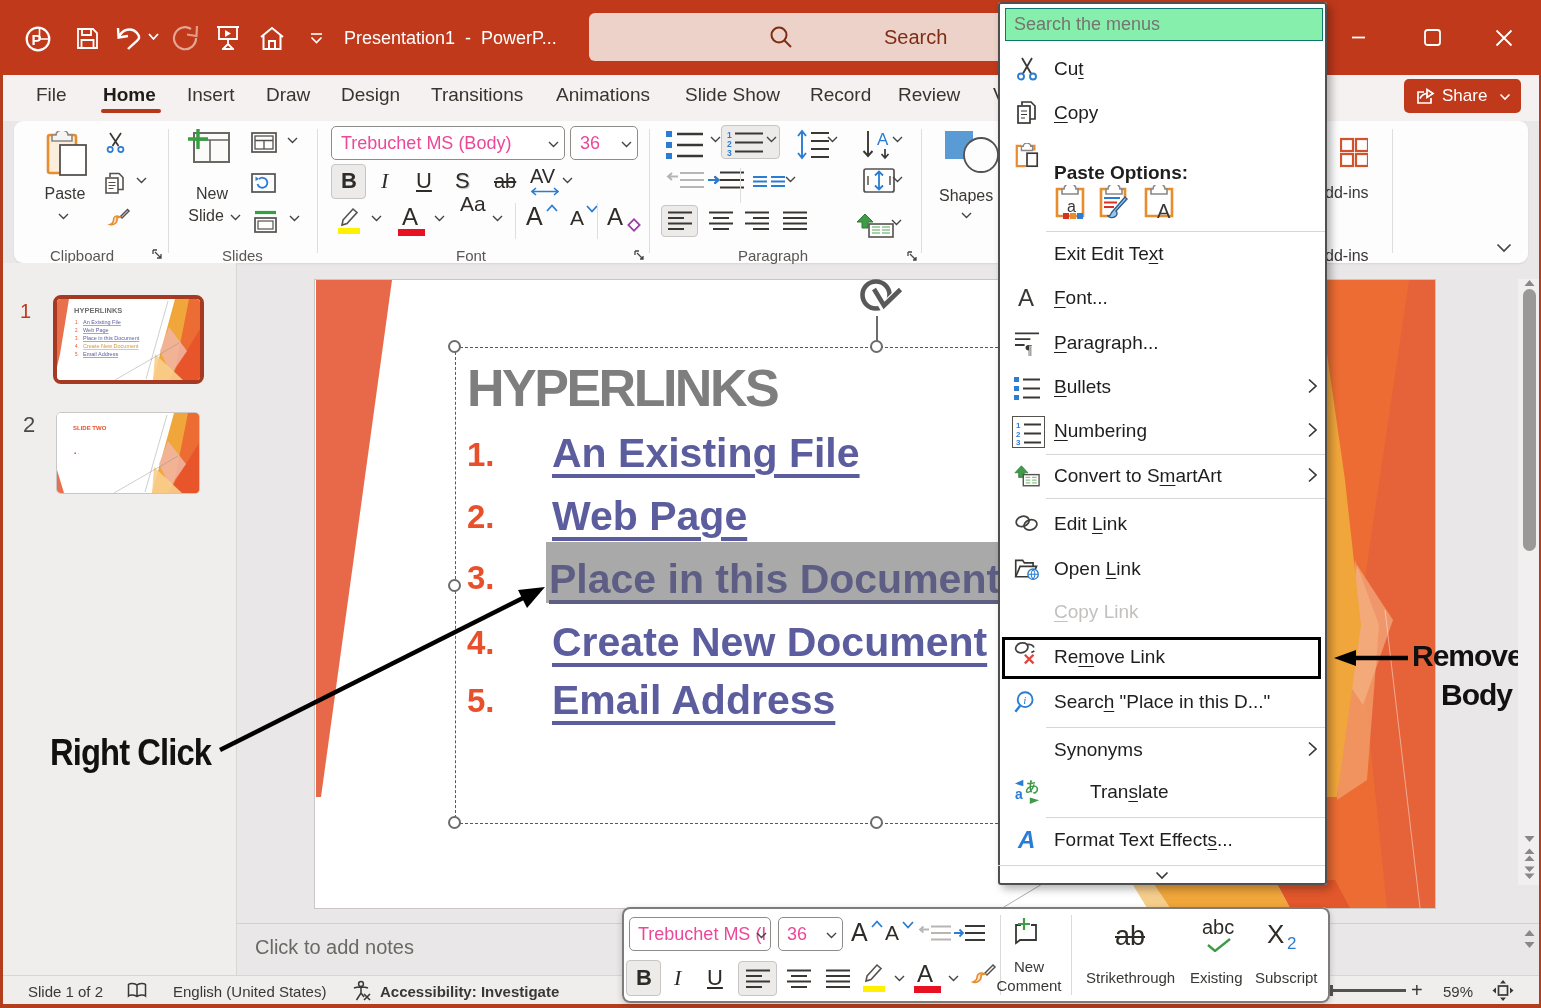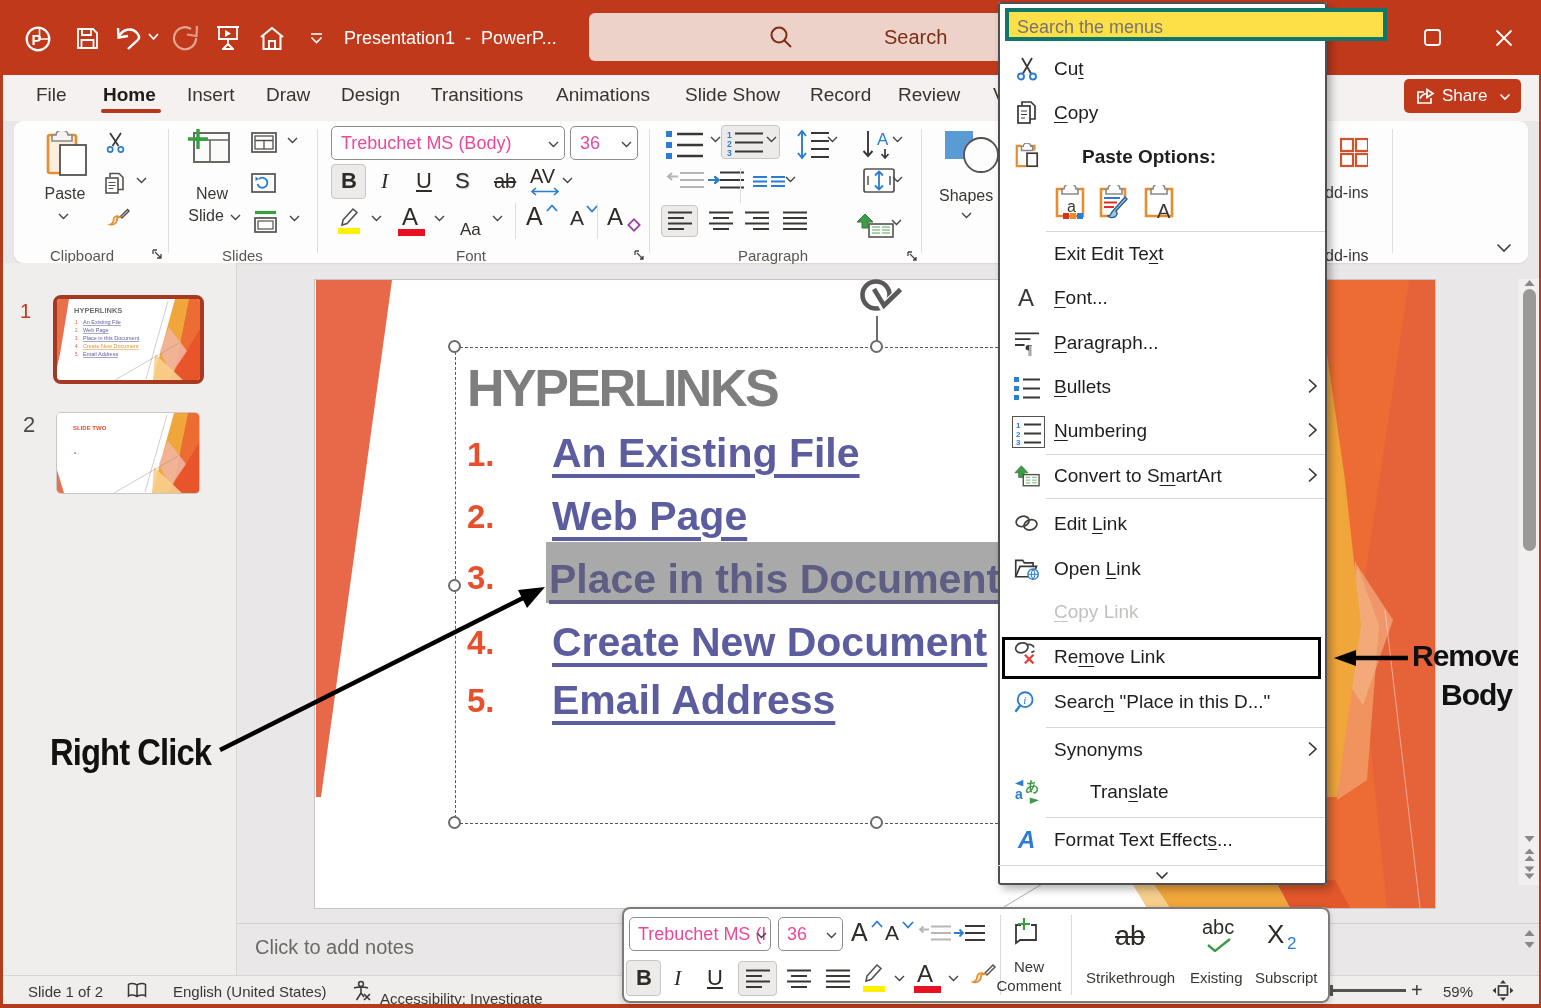--- a/index.html
+++ b/index.html
@@ -219,21 +219,21 @@
     <rect x="5" y="22" width="22" height="6" fill="#FFF000"></rect>
   </svg>
   <svg class="abs" style="left:357px;top:94px;" width="11" height="7" viewBox="0 0 11 7">
       <path d="M1 1 l4.5 4.5 L10 1" fill="none" stroke="#444" stroke-width="1.4"></path>
     </svg>
   <div class="abs" style="left:388px;top:82px;font-size:24px;color:#2F2C28;">A</div>
   <div class="abs" style="left:384px;top:108px;width:27px;height:7px;background:#E81123;"></div>
   <svg class="abs" style="left:420px;top:94px;" width="11" height="7" viewBox="0 0 11 7">
       <path d="M1 1 l4.5 4.5 L10 1" fill="none" stroke="#444" stroke-width="1.4"></path>
     </svg>
-  <div class="abs" style="left:446px;top:99px;font-size:17px;color:#2F2C28;">Aa</div>
+  <div class="abs" style="left:446px;top:71px;font-size:21px;color:#2F2C28;">Aa</div>
   <svg class="abs" style="left:478px;top:94px;" width="11" height="7" viewBox="0 0 11 7">
       <path d="M1 1 l4.5 4.5 L10 1" fill="none" stroke="#444" stroke-width="1.4"></path>
     </svg>
   <div class="gsep" style="left:501px;top:82px;bottom:24px;"></div>
   <div class="abs" style="left:512px;top:81px;font-size:25px;color:#2F2C28;">A</div>
   <svg class="abs" style="left:532px;top:83px;" width="12" height="8" viewBox="0 0 12 8">
       <path d="M1 7 L6 1.5 L11 7" fill="none" stroke="#2B7CD3" stroke-width="1.8"></path>
     </svg>
   <div class="abs" style="left:556px;top:85px;font-size:21px;color:#2F2C28;">A</div>
   <svg class="abs" style="left:572px;top:84px;" width="12" height="8" viewBox="0 0 12 8">
@@ -487,35 +487,35 @@
   <div class="abs" style="left:28px;top:7px;">Slide 1 of 2</div>
   <svg class="abs" style="left:127px;top:6px;" width="20" height="17" viewBox="0 0 20 17">
     <path d="M10 3 C8 1, 3 1, 1.5 2.5 V14 C3 12.5, 8 12.5, 10 14.5 C12 12.5, 17 12.5, 18.5 14 V2.5 C17 1, 12 1, 10 3 Z M10 3 V14.5" fill="none" stroke="#3A3835" stroke-width="1.5"></path>
   </svg>
   <div class="abs" style="left:173px;top:7px;">English (United States)</div>
   <svg class="abs" style="left:350px;top:4px;" width="24" height="22" viewBox="0 0 24 22">
     <circle cx="11" cy="4" r="2.4" fill="none" stroke="#3A3835" stroke-width="1.5"></circle>
     <path d="M4 8 C7 6.5, 15 6.5, 18 8 M11 7.5 V13 M11 13 L6.5 20 M11 13 L14 17" fill="none" stroke="#3A3835" stroke-width="1.5"></path>
     <path d="M14 14 l6 6 M20 14 l-6 6" stroke="#3A3835" stroke-width="1.6"></path>
   </svg>
-  <div class="abs" style="left:380px;top:14px;font-weight:normal;">Accessibility: Investigate</div>
+  <div class="abs" style="left:380px;top:7px;font-weight:bold;">Accessibility: Investigate</div>
   <div class="abs" style="left:1328px;top:9px;width:5px;height:11px;background:#55514E;"></div>
   <div class="abs" style="left:1333px;top:13px;width:73px;height:2.5px;background:#55514E;"></div>
   <div class="abs" style="left:1411px;top:3px;font-size:20px;color:#3A3835;">+</div>
   <div class="abs" style="left:1443px;top:7px;">59%</div>
   <svg class="abs" style="left:1491px;top:3px;" width="24" height="23" viewBox="0 0 24 23">
     <rect x="7.5" y="7" width="9" height="9" fill="none" stroke="#3A3835" stroke-width="1.7"></rect>
     <path d="M12 1 l3 3.5 h-6 z M12 22 l-3 -3.5 h6 z M1.5 11.5 l3.5 -3 v6 z M22.5 11.5 l-3.5 -3 v6 z" fill="#3A3835"></path>
   </svg>
 </div>
 <div class="abs" id="redbottom"></div>
 <div class="abs" id="redleft"></div>
 <div class="abs" style="left:1539px;top:75px;width:2px;height:933px;background:#B33E1E;"></div>
 <div class="abs" id="ctxmenu">
-  <div class="abs" style="left:7px;top:6px;width:382px;height:33px;border:4px solid #0f766e;background:#fde047;">
+  <div class="abs" style="left:7px;top:6px;width:318px;height:33px;border:1px solid #0f766e;background:#86efac;">
     <div class="abs" style="left:8px;top:5px;font-size:18px;color:#767472;">Search the menus</div>
   </div>
 
   <svg class="micon" style="top:54px;" width="26" height="26" viewBox="0 0 26 26">
     <path d="M18 2 L9 17.5 M8 2 L17 17.5" stroke="#3A3835" stroke-width="1.8" fill="none"></path>
     <circle cx="7" cy="20.5" r="3" fill="none" stroke="#2B7CD3" stroke-width="1.9"></circle>
     <circle cx="19" cy="20.5" r="3" fill="none" stroke="#2B7CD3" stroke-width="1.9"></circle>
   </svg>
   <div class="mi" style="top:56px;text-align:right;">Cu<u>t</u></div>
 
@@ -524,21 +524,21 @@
     <rect x="4" y="6" width="12" height="17" fill="#fff" stroke="#3A3835" stroke-width="1.7"></rect>
     <path d="M7 11 h6 M7 14.5 h6 M7 18 h4" stroke="#3A3835" stroke-width="1.2"></path>
   </svg>
   <div class="mi" style="top:100px;"><u>C</u>opy</div>
 
   <svg class="micon" style="top:141px;" width="28" height="28" viewBox="0 0 28 28">
     <path d="M20 7 h2 v-4 h-7 M8 3 h-5 v22 h10" fill="none" stroke="#E88D2E" stroke-width="2.4"></path>
     <path d="M10 3.5 a4 3.5 0 0 1 8 0 h2 v4.5 h-12 v-4.5 z" fill="#fff" stroke="#8A8886" stroke-width="1.5"></path>
     <rect x="14" y="11" width="11" height="14" fill="#fff" stroke="#3A3835" stroke-width="1.8"></rect>
   </svg>
-  <div class="mi" style="top:144px;font-weight:bold;margin-left:28px;">Paste Options:</div>
+  <div class="mi" style="top:160px;font-weight:bold;">Paste Options:</div>
 
   <svg class="abs" style="left:57px;top:183px;" width="30" height="35" viewBox="0 0 30 35">
     <path d="M8 4 h-6 v27 h26 v-27 h-6" fill="none" stroke="#E88D2E" stroke-width="2.6"></path>
     <path d="M9 4 a5 4.5 0 0 1 12 0 h2 v5 h-16 v-5 z" fill="#fff" stroke="#8A8886" stroke-width="1.6"></path>
     <text x="12" y="27" font-size="16" fill="#3A3835">a</text>
     <rect x="8" y="28" width="6" height="6" fill="#D93025"></rect>
       <rect x="15" y="28" width="6" height="6" fill="#E88D2E"></rect>
       <rect x="22" y="28" width="6" height="6" fill="#2B7CD3"></rect>
   </svg>
   <svg class="abs" style="left:101px;top:183px;" width="32" height="35" viewBox="0 0 32 35">

